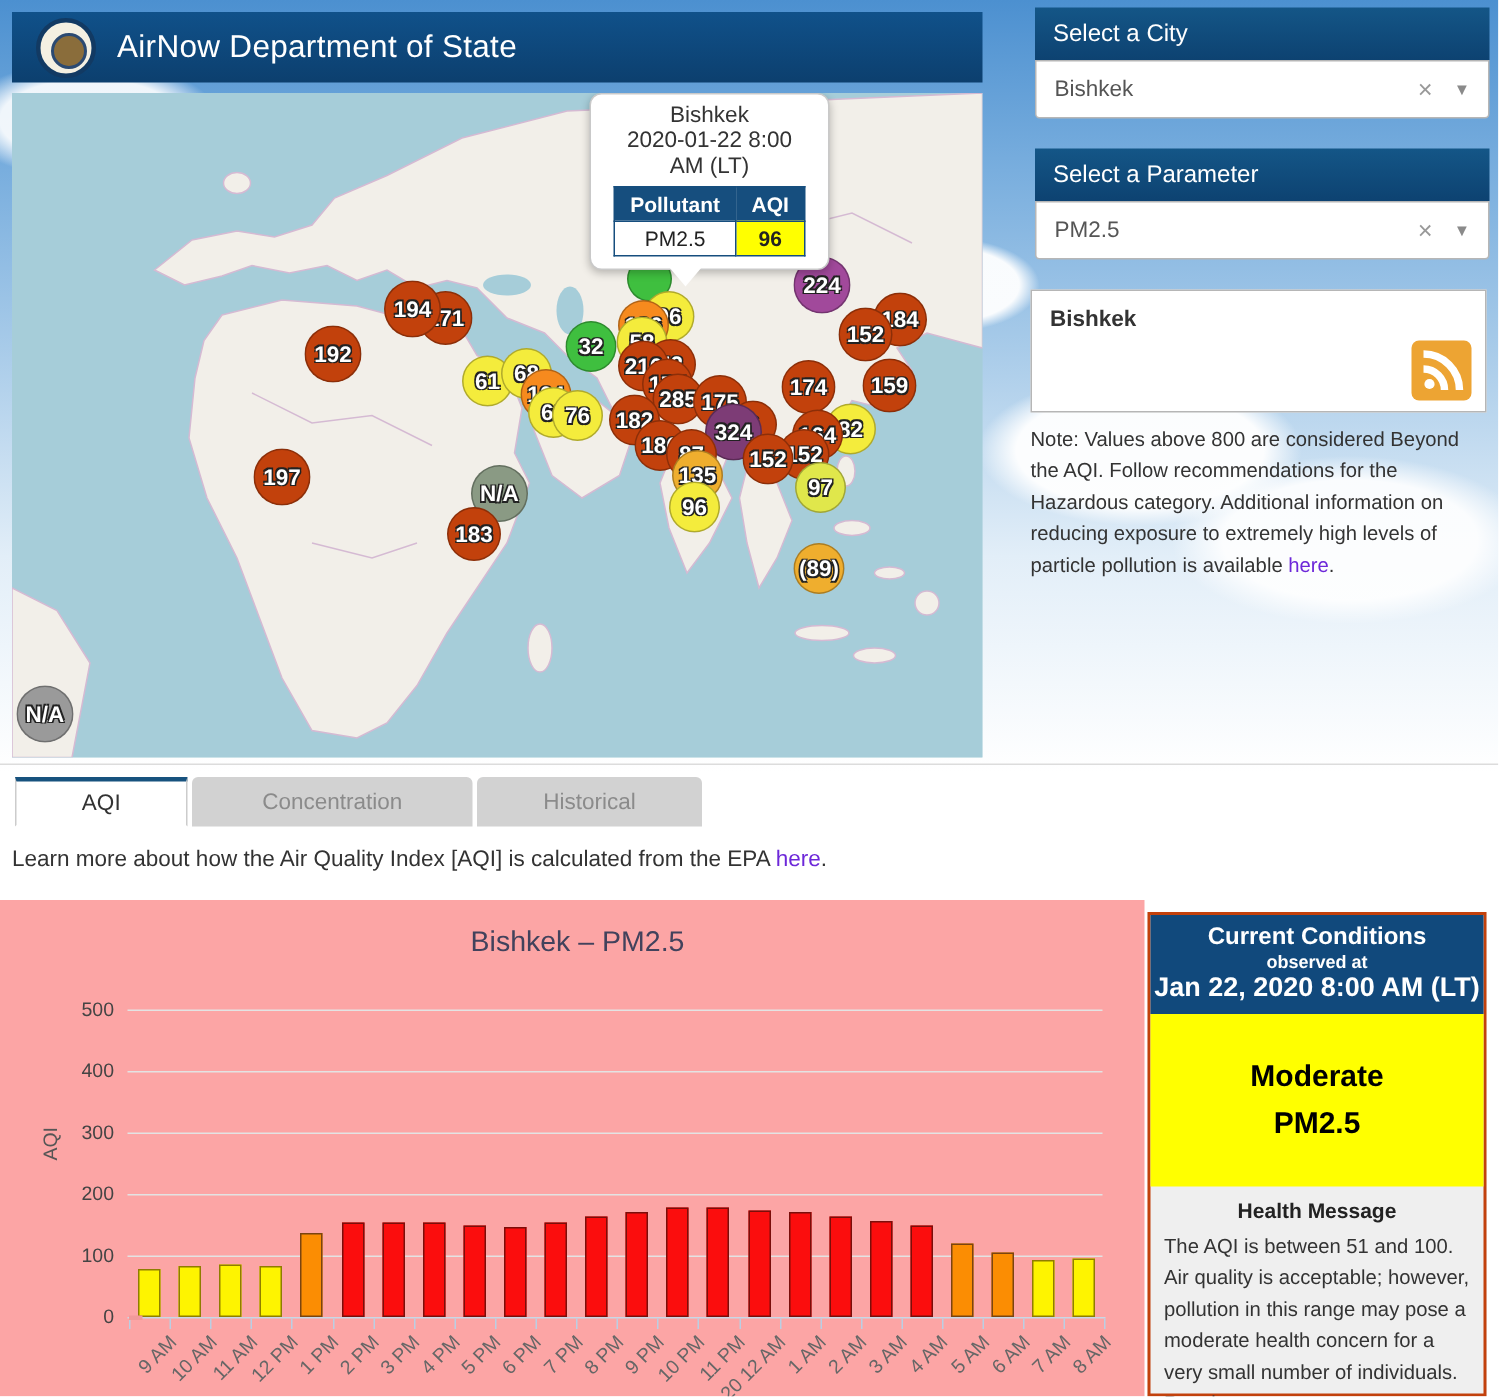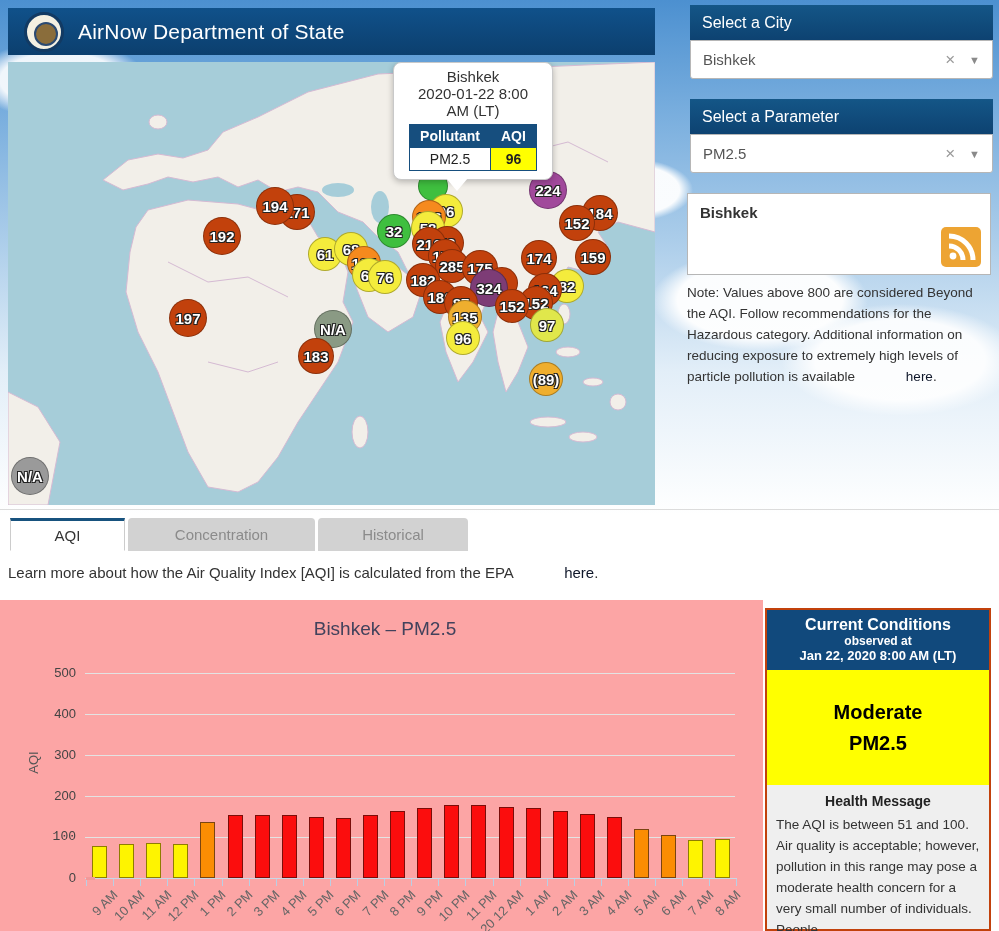--- a/index.html
+++ b/index.html
@@ -55,21 +55,21 @@
     color:#fff; font-size:16px; display:flex; align-items:center; padding-left:12px; }
   .rc-select { position:absolute; left:690px; width:303px; height:39px; background:#fff; border:1px solid #b6b6b6;
     border-radius:0 0 3px 3px; display:flex; align-items:center; cursor:pointer; }
   .rc-select .val { font-size:15px; color:#555; margin-left:12px; flex:1; }
   .rc-select .clr { color:#999; font-size:17px; margin-right:14px; cursor:pointer; }
   .rc-select .car { color:#8a8a8a; font-size:11px; margin-right:12px; }
   .feed { position:absolute; left:687px; top:193px; width:304px; height:82px; background:#fff; border:1px solid #b6b6b6; }
   .feed-title { font-weight:bold; font-size:15px; color:#333; margin:10px 0 0 12px; }
   .rss { position:absolute; right:9px; bottom:7px; width:40px; height:40px; background:#eda433; border-radius:5px; cursor:pointer; }
   .note { position:absolute; left:687px; top:283px; width:308px; font-size:13.5px; color:#333; line-height:1.55; }
-  a.lnk { color:#0f172a; text-decoration:none; cursor:pointer;margin-left:47px; }
+  a.lnk { color:#6d28d9; text-decoration:none; cursor:pointer; }
 
   
   .tabline { position:absolute; left:0; top:509px; width:999px; height:1px; background:#dcdcdc; }
   .tab { position:absolute; top:518px; height:33px; display:flex; align-items:center; justify-content:center;
     font-size:15px; cursor:pointer; }
   .tab-active { left:10px; width:115px; background:#fff; border:1px solid #ccc; border-top:3px solid #17527e;
     border-bottom:1px solid #fff; color:#333; }
   .tab-idle { background:#d2d2d2; color:#8b8b8b; border-radius:4px 4px 0 0; }
   #tab1 { left:128px; width:187px; }
   #tab2 { left:318px; width:150px; }
@@ -89,21 +89,21 @@
   .xt { position:absolute; width:1px; height:7px; background:#b9cfe4; }
   .xl { position:absolute; width:100px; text-align:right; font-size:13px; color:#666; white-space:nowrap;
     transform-origin:100% 0; transform:rotate(-45deg); }
   .artifact { position:absolute; width:9px; height:3px; background:#f19a9a; }
 
   
   .cc { position:absolute; left:765px; top:608px; width:226px; height:323px; border:2px solid #c2410c; background:#efefef; }
   .cc-head { background:#11497c; color:#fff; text-align:center; padding:6px 2px 7px; }
   .cc-t1 { font-size:16px; font-weight:bold; }
   .cc-t2 { font-size:12px; font-weight:bold; }
-  .cc-t3 { font-size:13px; font-weight:bold; }
+  .cc-t3 { font-size:18px; font-weight:bold; }
   .cc-aqi { background:#ffff00; color:#000; text-align:center; padding:27px 0 26px; }
   .cc-aqi div { font-size:20px; font-weight:bold; line-height:31px; }
   .cc-health { padding:8px 9px; }
   .cc-ht { text-align:center; font-size:14px; font-weight:bold; color:#222; margin-bottom:6px; }
   .cc-hb { font-size:13.5px; color:#333; line-height:1.55; }
 </style>
 </head>
 <body>
 
 <div class="page">
@@ -236,21 +236,21 @@
   <div class="learn">
     <span>Learn more about how the Air Quality Index [AQI] is calculated from the EPA </span><a class="lnk">here</a><span>.</span>
   </div>
 
   <div class="chart">
     <div class="c-title">Bishkek – PM2.5</div>
     <div class="ylab">AQI</div>
     <div id="plot">
         <div class="ytick" style="top: 270px;">0</div>
         <div class="grid" style="top: 237px;"></div>
-        <div class="ytick" style="top: 229px; font-family: Liberation Mono, monospace;">100</div>
+        <div class="ytick" style="top: 229px;">100</div>
         <div class="grid" style="top: 196px;"></div>
         <div class="ytick" style="top: 188px;">200</div>
         <div class="grid" style="top: 155px;"></div>
         <div class="ytick" style="top: 147px;">300</div>
         <div class="grid" style="top: 114px;"></div>
         <div class="ytick" style="top: 106px;">400</div>
         <div class="grid" style="top: 73px;"></div>
         <div class="ytick" style="top: 65px;">500</div>
         <div class="baseline" style="top: 278px;"></div>
         <div class="xt" style="left: 86px; top: 279px;"></div>

